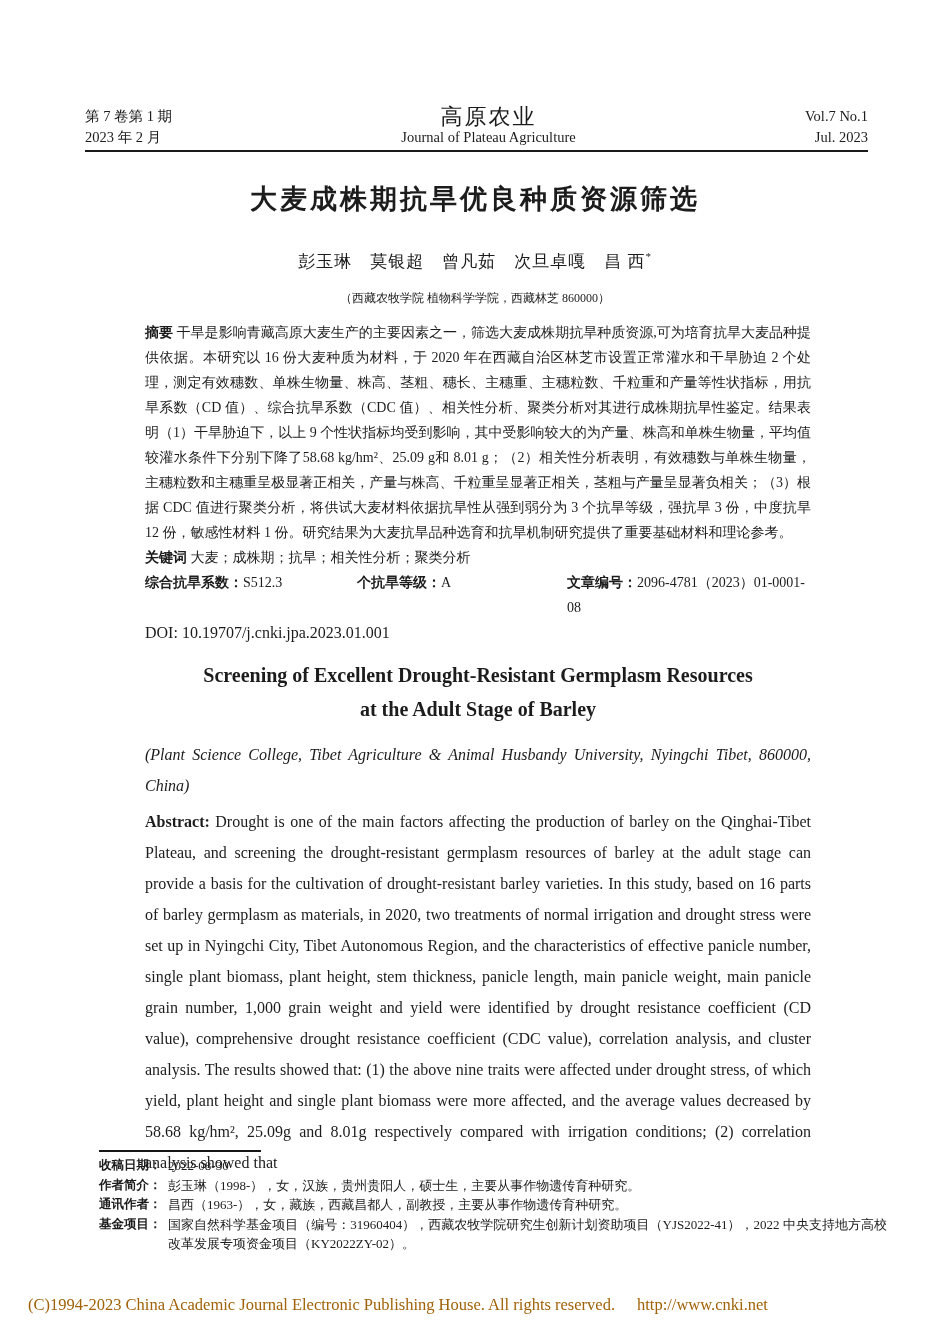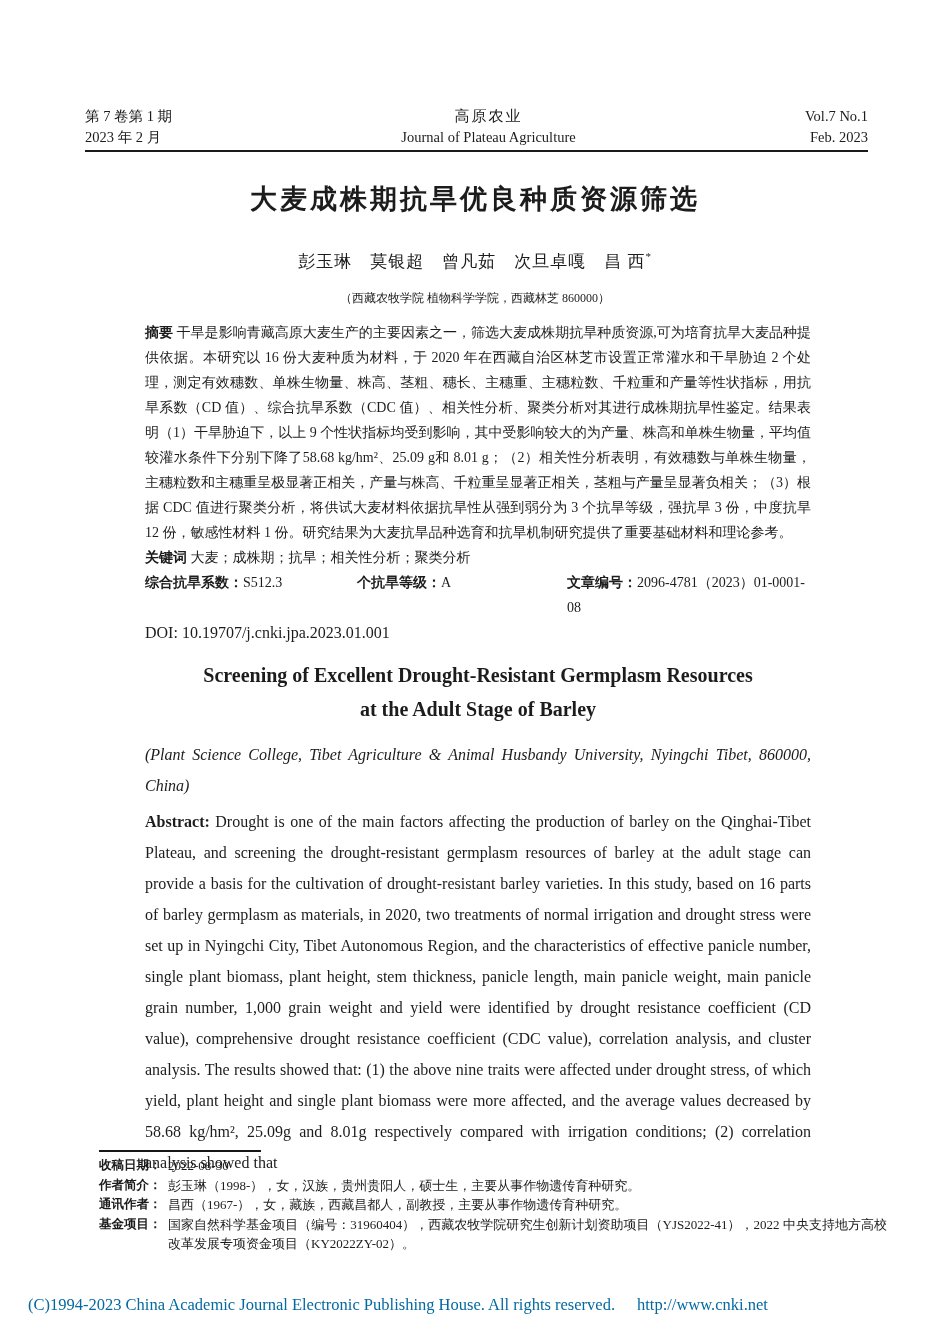--- a/index.html
+++ b/index.html
@@ -12,21 +12,21 @@
     overflow:hidden;
   }
   
   .jheader{
     position:absolute;top:106px;left:85px;width:783px;
     display:flex;justify-content:space-between;align-items:flex-start;
     font-size:14.5px;line-height:21px;
   }
   .jheader .col-left{text-align:left;}
   .jheader .col-center{text-align:center;}
-  .jheader .col-center .zh{font-size:15px;letter-spacing:2px;}
+  .jheader .col-center .zh{font-size:22px;letter-spacing:2px;}
   .jheader .col-right{text-align:right;}
   .head-rule{
     position:absolute;top:150px;left:85px;width:783px;height:2px;
     background:#1a1a1a;
   }
   
   .title-zh{
     position:absolute;top:181px;left:0;width:950px;
     text-align:center;font-size:27px;font-weight:bold;
     font-family:"Liberation Sans","DejaVu Sans",sans-serif;
@@ -87,41 +87,41 @@
   .fn-row{display:flex;align-items:flex-start;}
   .fn-label{
     width:69px;flex:0 0 69px;
     font-family:"Liberation Sans","DejaVu Sans",sans-serif;
     font-weight:bold;font-size:12.5px;line-height:19.5px;
   }
   .fn-value{flex:1;text-align:justify;}
   
   .cnki-footer{
     position:absolute;top:1295px;left:28px;width:900px;
-    color:#0369a1;font-size:16.5px;
+    color:#a16207;font-size:16.5px;
   }
   .cnki-footer .url{margin-left:22px;}
 </style>
 </head>
 <body>
 
 <div class="page">
 
   <div class="jheader">
     <div class="col-left">
       <div>第 7 卷第 1 期</div>
       <div>2023 年 2 月</div>
     </div>
     <div class="col-center">
       <div class="zh">高原农业</div>
       <div>Journal of Plateau Agriculture</div>
     </div>
     <div class="col-right">
       <div>Vol.7 No.1</div>
-      <div>Feb. 2023</div>
+      <div>Jul. 2023</div>
     </div>
   </div>
   <div class="head-rule"></div>
 
   <div class="title-zh">大麦成株期抗旱优良种质资源筛选</div>
   <div class="authors-zh"><span>彭玉琳　莫银超　曾凡茹　次旦卓嘎　昌 西</span><sup>*</sup></div>
   <div class="affil-zh">（西藏农牧学院 植物科学学院，西藏林芝 860000）</div>
 
   <div class="abs-block">
     <p class="abs-zh"><span class="lbl">摘要</span>&nbsp;<span>干旱是影响青藏高原大麦生产的主要因素之一，筛选大麦成株期抗旱种质资源,可为培育抗旱大麦品种提供依据。本研究以 16 份大麦种质为材料，于 2020 年在西藏自治区林芝市设置正常灌水和干旱胁迫 2 个处理，测定有效穗数、单株生物量、株高、茎粗、穗长、主穗重、主穗粒数、千粒重和产量等性状指标，用抗旱系数（CD 值）、综合抗旱系数（CDC 值）、相关性分析、聚类分析对其进行成株期抗旱性鉴定。结果表明（1）干旱胁迫下，以上 9 个性状指标均受到影响，其中受影响较大的为产量、株高和单株生物量，平均值较灌水条件下分别下降了58.68 kg/hm²、25.09 g和 8.01 g；（2）相关性分析表明，有效穗数与单株生物量，主穗粒数和主穗重呈极显著正相关，产量与株高、千粒重呈显著正相关，茎粗与产量呈显著负相关；（3）根据 CDC 值进行聚类分析，将供试大麦材料依据抗旱性从强到弱分为 3 个抗旱等级，强抗旱 3 份，中度抗旱 12 份，敏感性材料 1 份。研究结果为大麦抗旱品种选育和抗旱机制研究提供了重要基础材料和理论参考。</span></p>
@@ -148,21 +148,21 @@
     <div class="fn-row">
       <div class="fn-label">收稿日期：</div>
       <div class="fn-value">2022-08-30</div>
     </div>
     <div class="fn-row">
       <div class="fn-label">作者简介：</div>
       <div class="fn-value">彭玉琳（1998-），女，汉族，贵州贵阳人，硕士生，主要从事作物遗传育种研究。</div>
     </div>
     <div class="fn-row">
       <div class="fn-label">通讯作者：</div>
-      <div class="fn-value">昌西（1967-），女，藏族，西藏昌都人，副教授，主要从事作物遗传育种研究。</div>
+      <div class="fn-value">昌西（1963-），女，藏族，西藏昌都人，副教授，主要从事作物遗传育种研究。</div>
     </div>
     <div class="fn-row">
       <div class="fn-label">基金项目：</div>
       <div class="fn-value">国家自然科学基金项目（编号：31960404），西藏农牧学院研究生创新计划资助项目（YJS2022-41），2022 中央支持地方高校改革发展专项资金项目（KY2022ZY-02）。</div>
     </div>
   </div>
 
   <div class="cnki-footer">
     <span>(C)1994-2023 China Academic Journal Electronic Publishing House. All rights reserved.</span><span class="url">http://www.cnki.net</span>
   </div>

